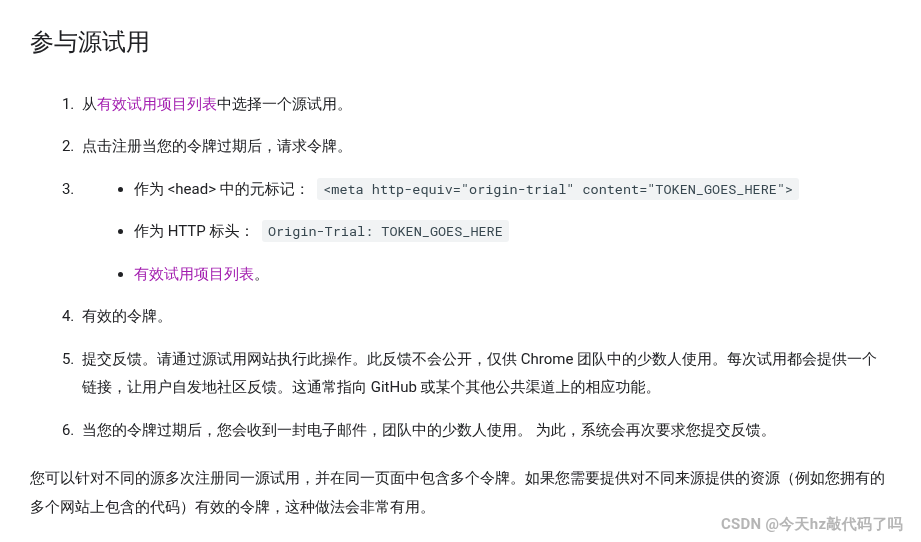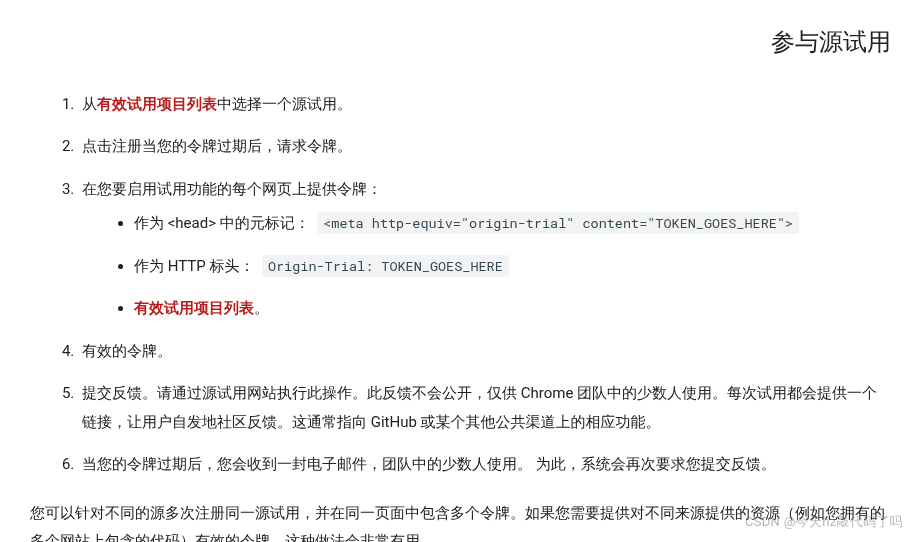--- a/index.html
+++ b/index.html
@@ -14,81 +14,79 @@
       padding: 20px 30px;
       width: 921px;
       font-size: 15px;
       line-height: 1.9;
     }
     h2 {
       font-size: 24px;
       font-weight: 500;
       color: #202124;
       margin-bottom: 24px;
-      text-align: right;
     }
     ol {
       padding-left: 48px;
       margin-bottom: 20px;
     }
     ol > li {
       margin-bottom: 14px;
       padding-left: 4px;
     }
     ul {
       list-style-type: disc;
       padding-left: 52px;
       margin-top: 6px;
     }
     ul > li {
       margin-bottom: 14px;
     }
     a {
-      color: #b91c1c;
+      color: #a21caf;
       text-decoration: none;
-      font-weight: bold;
     }
     code {
       font-family: "Roboto Mono", Menlo, Consolas, monospace;
       background: #f1f3f4;
       color: #37474f;
       padding: 2px 6px;
       border-radius: 3px;
       font-size: 13.5px;
     }
     strong {
       font-weight: 400;
     }
     p {
       margin-bottom: 18px;
     }
     .watermark {
       position: absolute;
       right: 18px;
       top: 510px;
       color: rgba(120, 120, 120, 0.55);
-      font-size: 13px;
+      font-size: 15px;
       letter-spacing: 0.3px;
       pointer-events: none;
+      font-weight: bold;
     }
   </style>
 </head>
 <body>
 
 <h2>参与源试用</h2>
 
 <ol>
   <li>
     <span>从</span><a href="#">有效试用项目列表</a><span>中选择一个源试用。</span>
   </li>
   <li>
     <span>点击</span><strong>注册</strong><span>当您的令牌过期后，请求令牌。</span>
   </li>
   <li>
-    <span>在您要启用试用功能的每个网页上提供令牌：</span>
     <ul>
       <li>
         <span>作为 &lt;head&gt; 中的元标记：</span>&nbsp;
         <code>&lt;meta http-equiv="origin-trial" content="TOKEN_GOES_HERE"&gt;</code>
       </li>
       <li>
         <span>作为 HTTP 标头：</span>&nbsp;
         <code>Origin-Trial: TOKEN_GOES_HERE</code>
       </li>
       <li>

